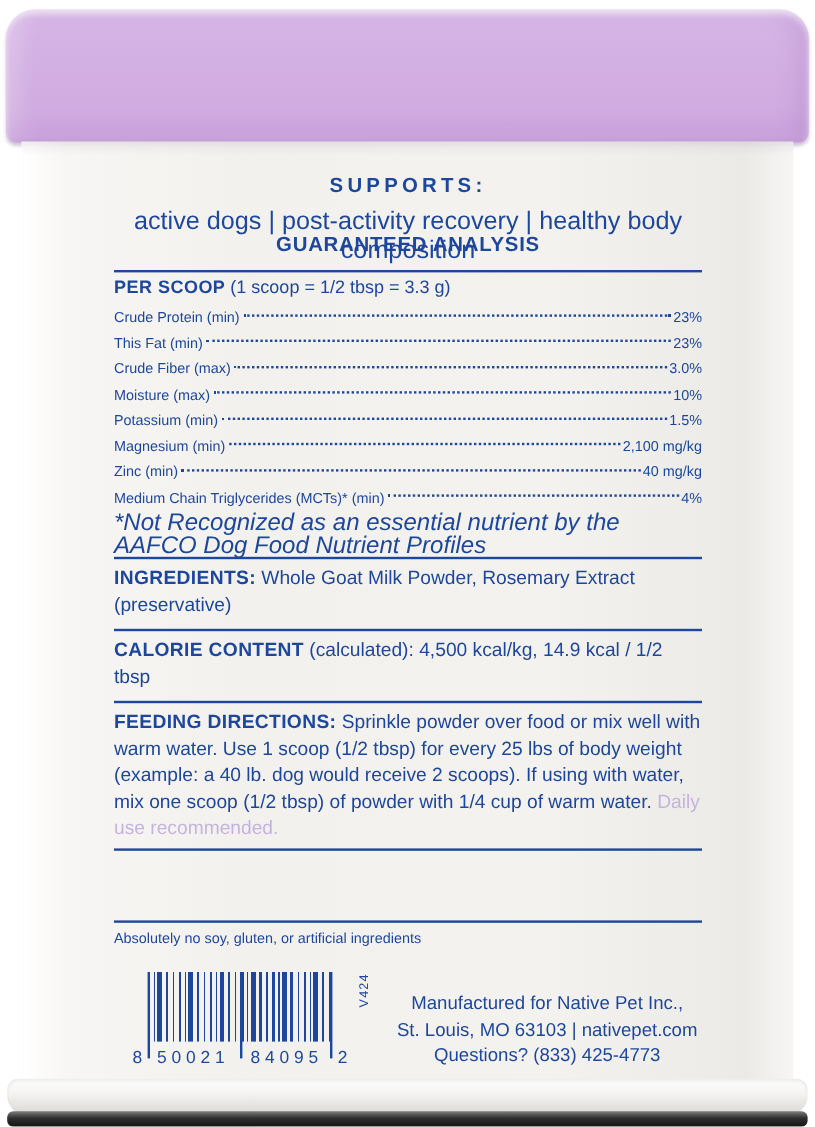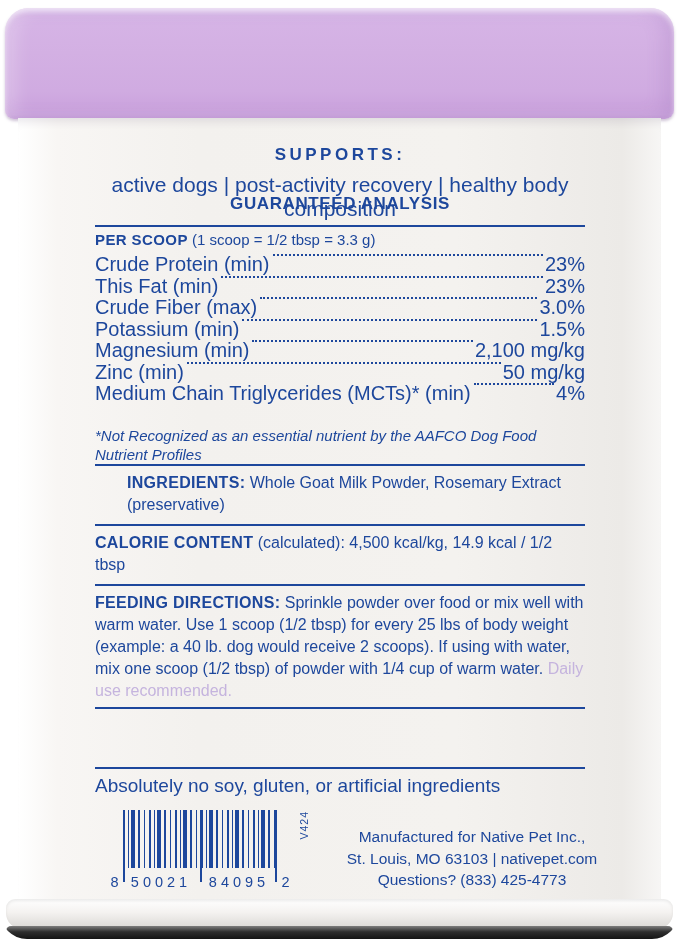--- a/index.html
+++ b/index.html
@@ -6,21 +6,20 @@
   html, body { background: #ffffff; }
   body { font-family: "Liberation Sans", sans-serif; }
 
   .stage {
     position: relative;
     width: 679px;
     height: 939px;
     margin: 0 auto;
     background: #ffffff;
     overflow: hidden;
-    border-radius: 27px;
   }
 
   
   .lid {
     position: absolute;
     left: 5px; top: 8px;
     width: 669px; height: 111px;
     border-radius: 24px 24px 9px 9px;
     background: linear-gradient(180deg,
       #e0c6ee 0%, #d6b4e6 7%,
@@ -97,44 +96,44 @@
   .rule3 { top: 406px; }
   .rule4 { top: 466px; }
   .rule5 { top: 589px; }
   .rule6 { top: 649px; }
 
   .per-scoop { top: 113px; left: 0; width: 100%; font-size: 15px; }
   .per-scoop .b { font-weight: 700; letter-spacing: 0.4px; }
 
   .ga-rows { top: 136px; left: 0; width: 100%; }
   .ga-row {
-    display: flex; align-items: flex-start;
-    font-size: 20px; line-height: 21.5px;
+    display: flex; align-items: center;
+    font-size: 12px; line-height: 21.5px;
     white-space: nowrap;
   }
   .ga-row .dots {
     flex: 1;
     border-bottom: 2px dotted #1d479c;
     margin: 0 2px 4px 3px;
     min-width: 10px;
   }
   .footnote {
     top: 309px; left: 0; width: 470px;
-    font-size: 15px; font-style: italic;
+    font-size: 20px; font-style: italic;
     line-height: 18.5px;
   }
 
   .para { font-size: 16px; line-height: 22px; }
   .para .b { font-weight: 700; letter-spacing: 0.3px; }
-  .ingredients { top: 354px; left: 0; width: 490px; margin-left: 32px; }
+  .ingredients { top: 354px; left: 0; width: 490px; }
   .calorie     { top: 414px; left: 0; width: 480px; }
   .feeding     { top: 474px; left: 0; width: 492px; }
   .feeding .hl { color: #c5b4de; }
   .intermittent{ top: 597px; left: 0; width: 470px; }
-  .nosoy       { top: 657px; left: 0; width: 490px; font-size: 19px; }
+  .nosoy       { top: 657px; left: 0; width: 490px; font-size: 12px; }
 
   
   .barcode {
     top: 690px; left: 12px;
     width: 186px; height: 82px;
   }
   .barcode .bars {
     position: absolute;
     left: 16px; right: 16px; top: 2px; height: 58px;
     background: repeating-linear-gradient(90deg,
@@ -165,21 +164,21 @@
   .version-code {
     top: 693px; left: 203px;
     writing-mode: vertical-rl;
     transform: rotate(180deg);
     font-size: 10.5px;
     letter-spacing: 1px;
     color: #1d479c;
   }
 
   .manufacturer {
-    top: 708px; left: 244px; width: 266px;
+    top: 708px; left: 228px; width: 266px;
     text-align: center;
     font-size: 15.5px; line-height: 21.5px;
   }
 </style>
 </head>
 <body>
 
 <div class="stage">
 
   <div class="lid"></div>
@@ -207,33 +206,38 @@
           <span>This Fat (min)</span>
           <span class="dots"></span>
           <span>23%</span>
         </div>
         <div class="ga-row">
           <span>Crude Fiber (max)</span>
           <span class="dots"></span>
           <span>3.0%</span>
         </div>
         <div class="ga-row">
+          <span>Moisture (max)</span>
+          <span class="dots"></span>
+          <span>10%</span>
+        </div>
+        <div class="ga-row">
           <span>Potassium (min)</span>
           <span class="dots"></span>
           <span>1.5%</span>
         </div>
         <div class="ga-row">
           <span>Magnesium (min)</span>
           <span class="dots"></span>
           <span>2,100 mg/kg</span>
         </div>
         <div class="ga-row">
           <span>Zinc (min)</span>
           <span class="dots"></span>
-          <span>50 mg/kg</span>
+          <span>40 mg/kg</span>
         </div>
         <div class="ga-row">
           <span>Medium Chain Triglycerides (MCTs)* (min)</span>
           <span class="dots"></span>
           <span>4%</span>
         </div>
       </div>
 
       <div class="footnote">*Not Recognized as an essential nutrient by the AAFCO Dog Food Nutrient Profiles</div>
 

